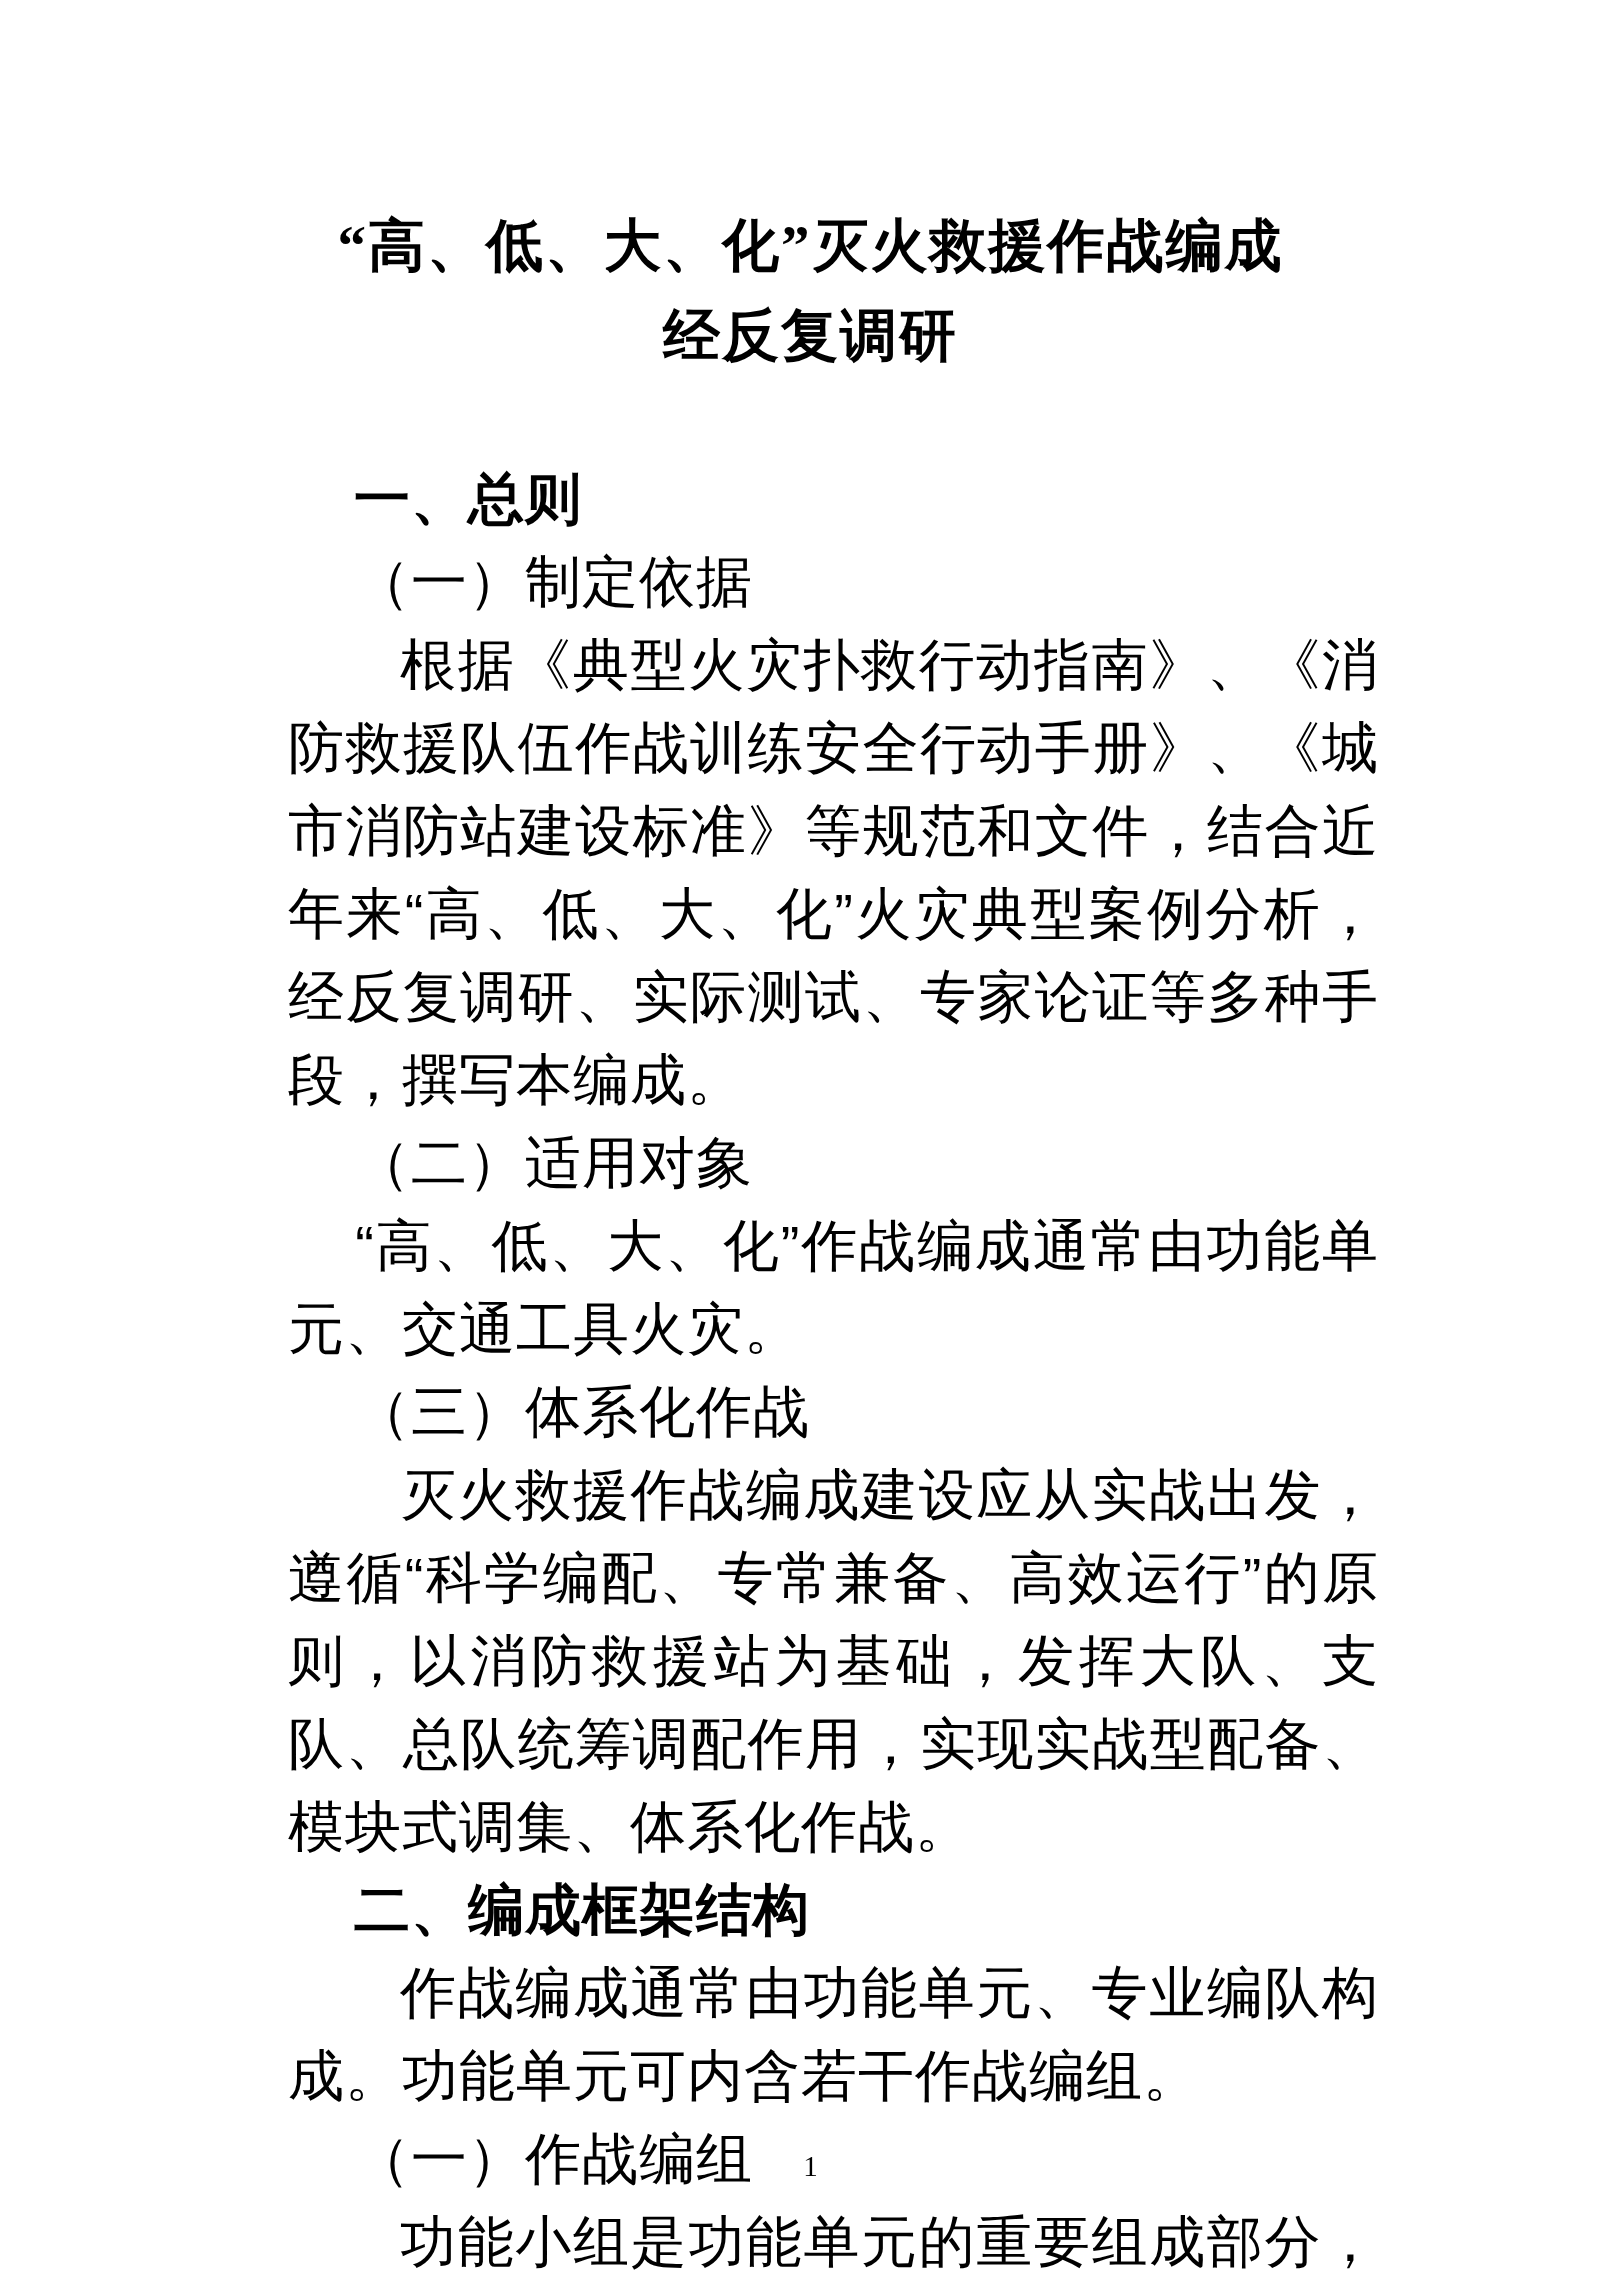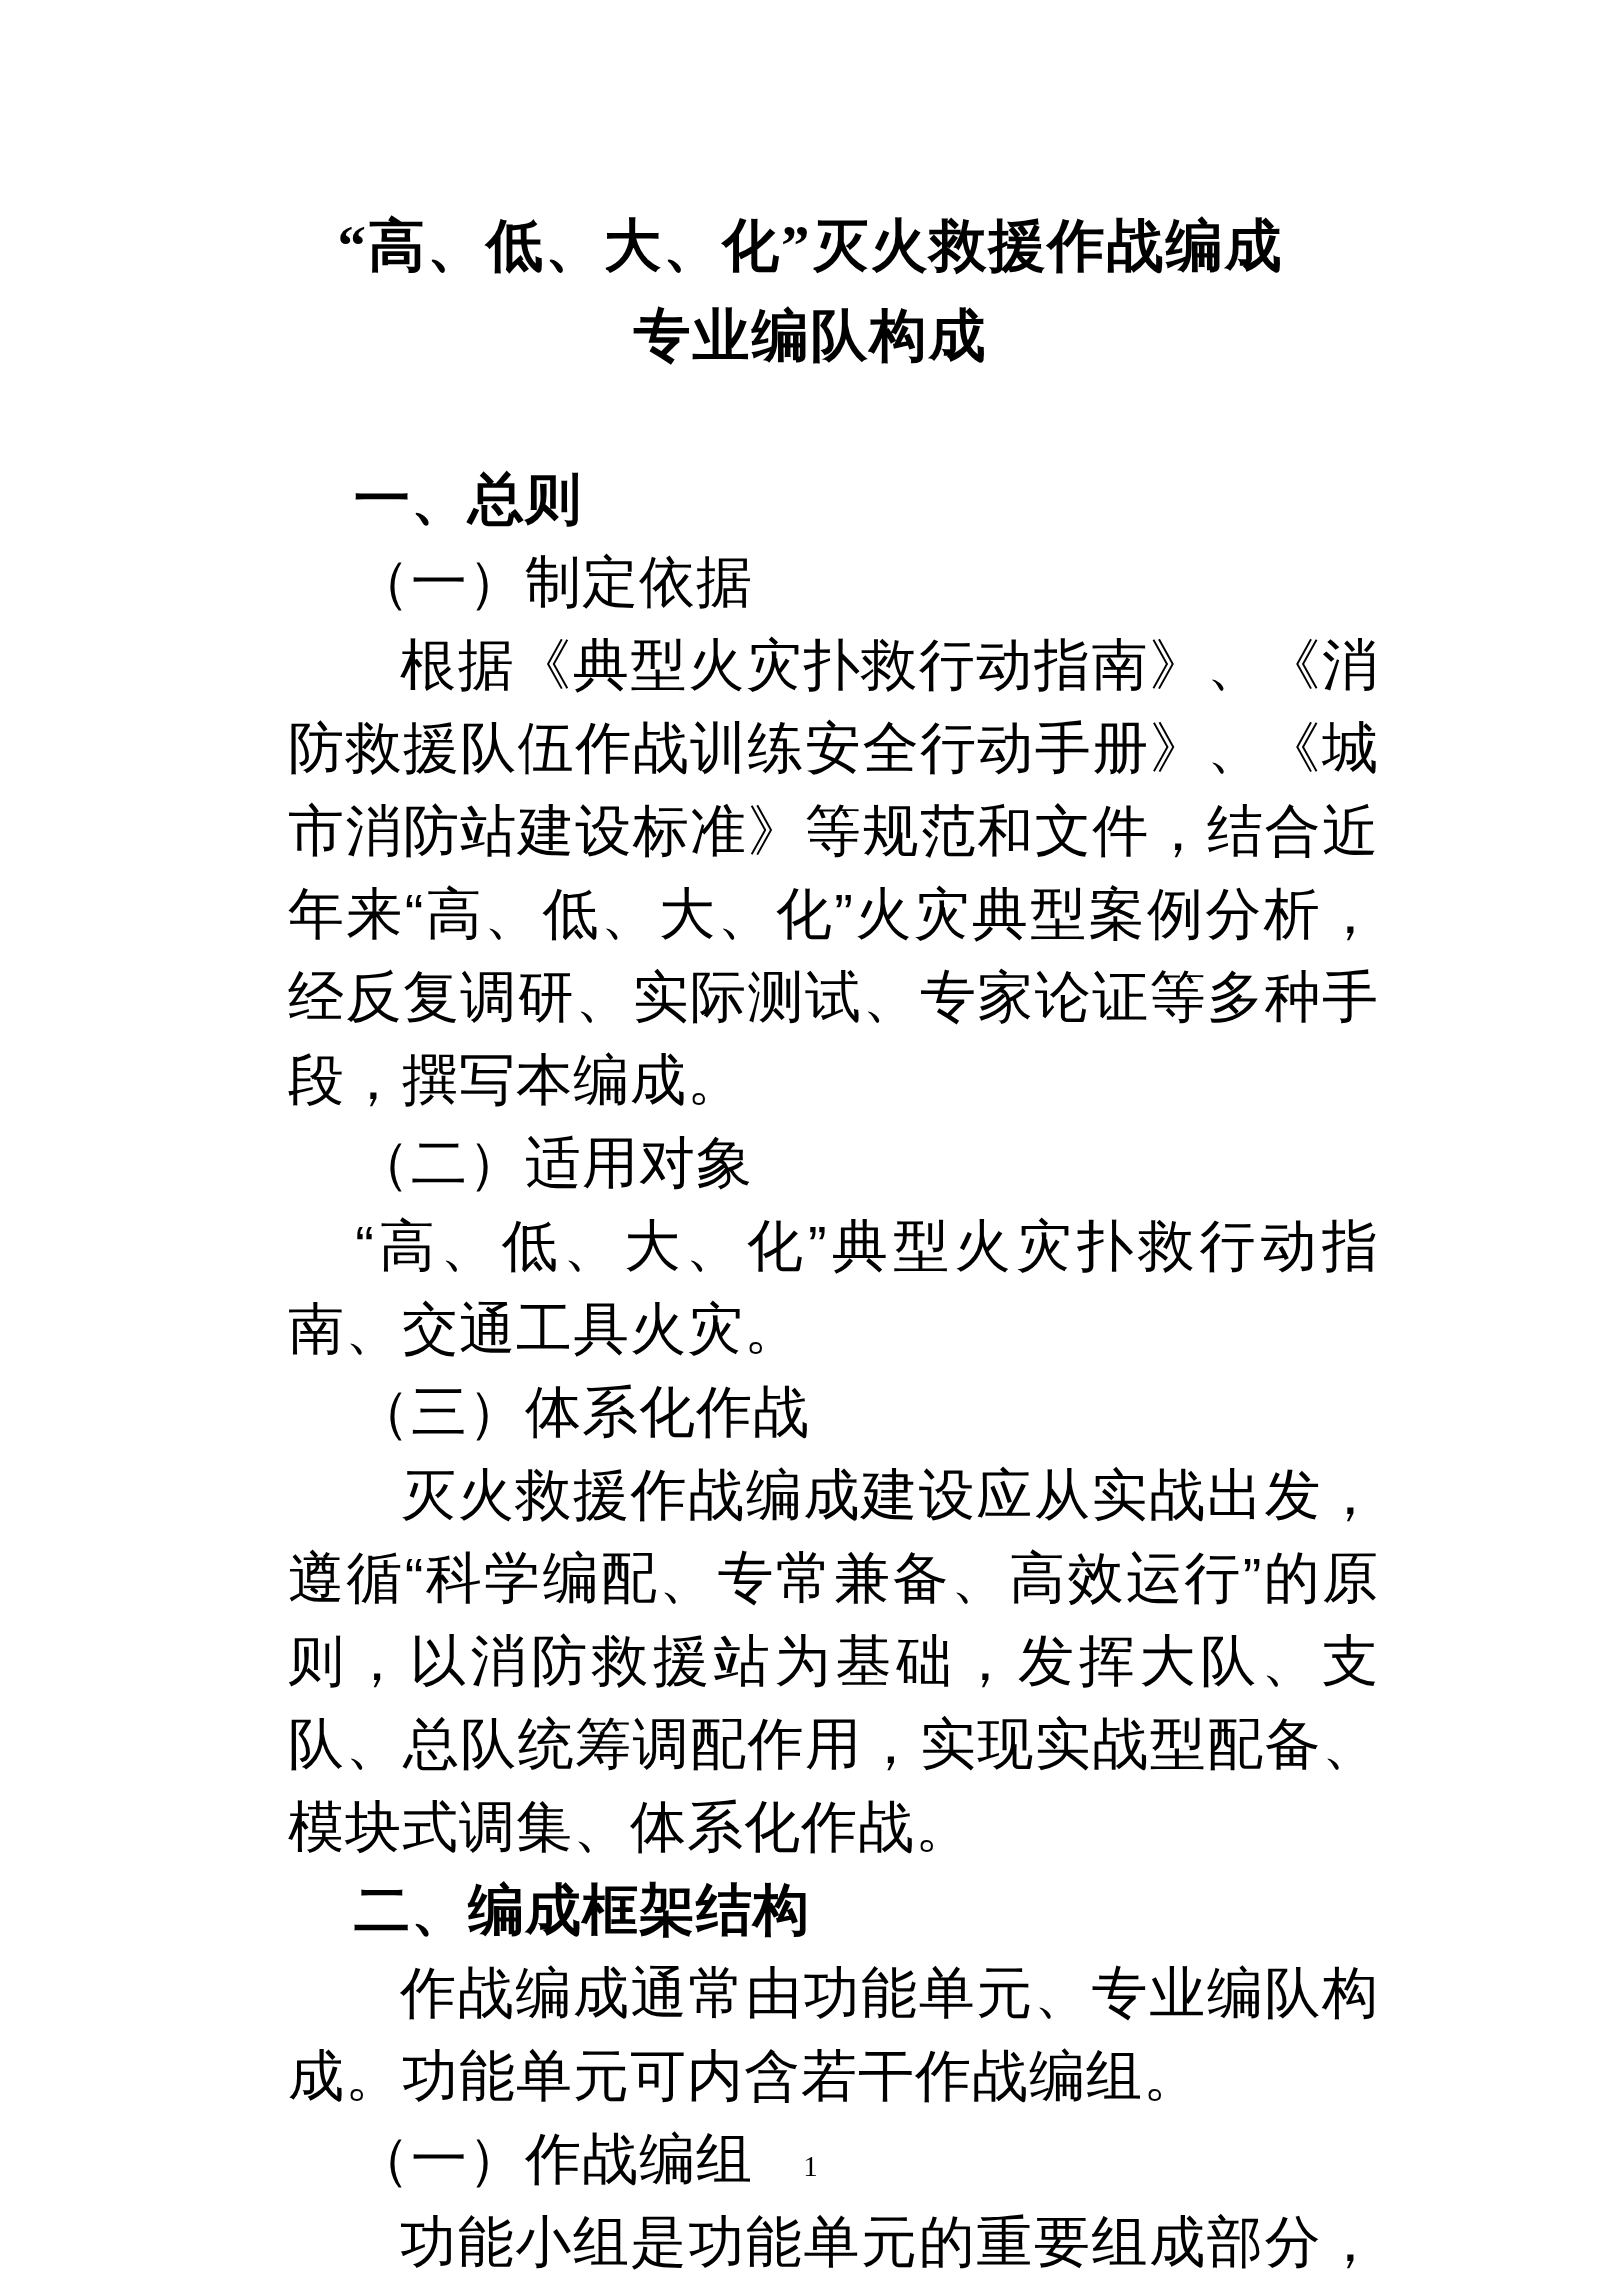--- a/index.html
+++ b/index.html
@@ -69,29 +69,29 @@
   }
 </style>
 </head>
 <body>
 
 <div class="page">
   <div class="content">
 
     <div class="title-block">
       <div>“高、低、大、化”灭火救援作战编成</div>
-      <div>专业编队构成</div>
+      <div>经反复调研</div>
     </div>
 
     <div class="body-text">
       <div class="blk h1">一、总则</div>
       <div class="blk h2">（一）制定依据</div>
       <div class="blk p">根据《典型火灾扑救行动指南》、《消防救援队伍作战训练安全行动手册》、《城市消防站建设标准》等规范和文件，结合近年来“高、低、大、化”火灾典型案例分析，经反复调研、实际测试、专家论证等多种手段，撰写本编成。</div>
       <div class="blk h2">（二）适用对象</div>
-      <div class="blk p quote-start">“高、低、大、化”典型火灾扑救行动指南、交通工具火灾。</div>
+      <div class="blk p quote-start">“高、低、大、化”作战编成通常由功能单元、交通工具火灾。</div>
       <div class="blk h2">（三）体系化作战</div>
       <div class="blk p">灭火救援作战编成建设应从实战出发，遵循“科学编配、专常兼备、高效运行”的原则，以消防救援站为基础，发挥大队、支队、总队统筹调配作用，实现实战型配备、模块式调集、体系化作战。</div>
       <div class="blk h1">二、编成框架结构</div>
       <div class="blk p">作战编成通常由功能单元、专业编队构成。功能单元可内含若干作战编组。</div>
       <div class="blk h2">（一）作战编组</div>
       <div class="blk p">功能小组是功能单元的重要组成部分，根据功能单元任</div>
     </div>
 
   </div>
 

